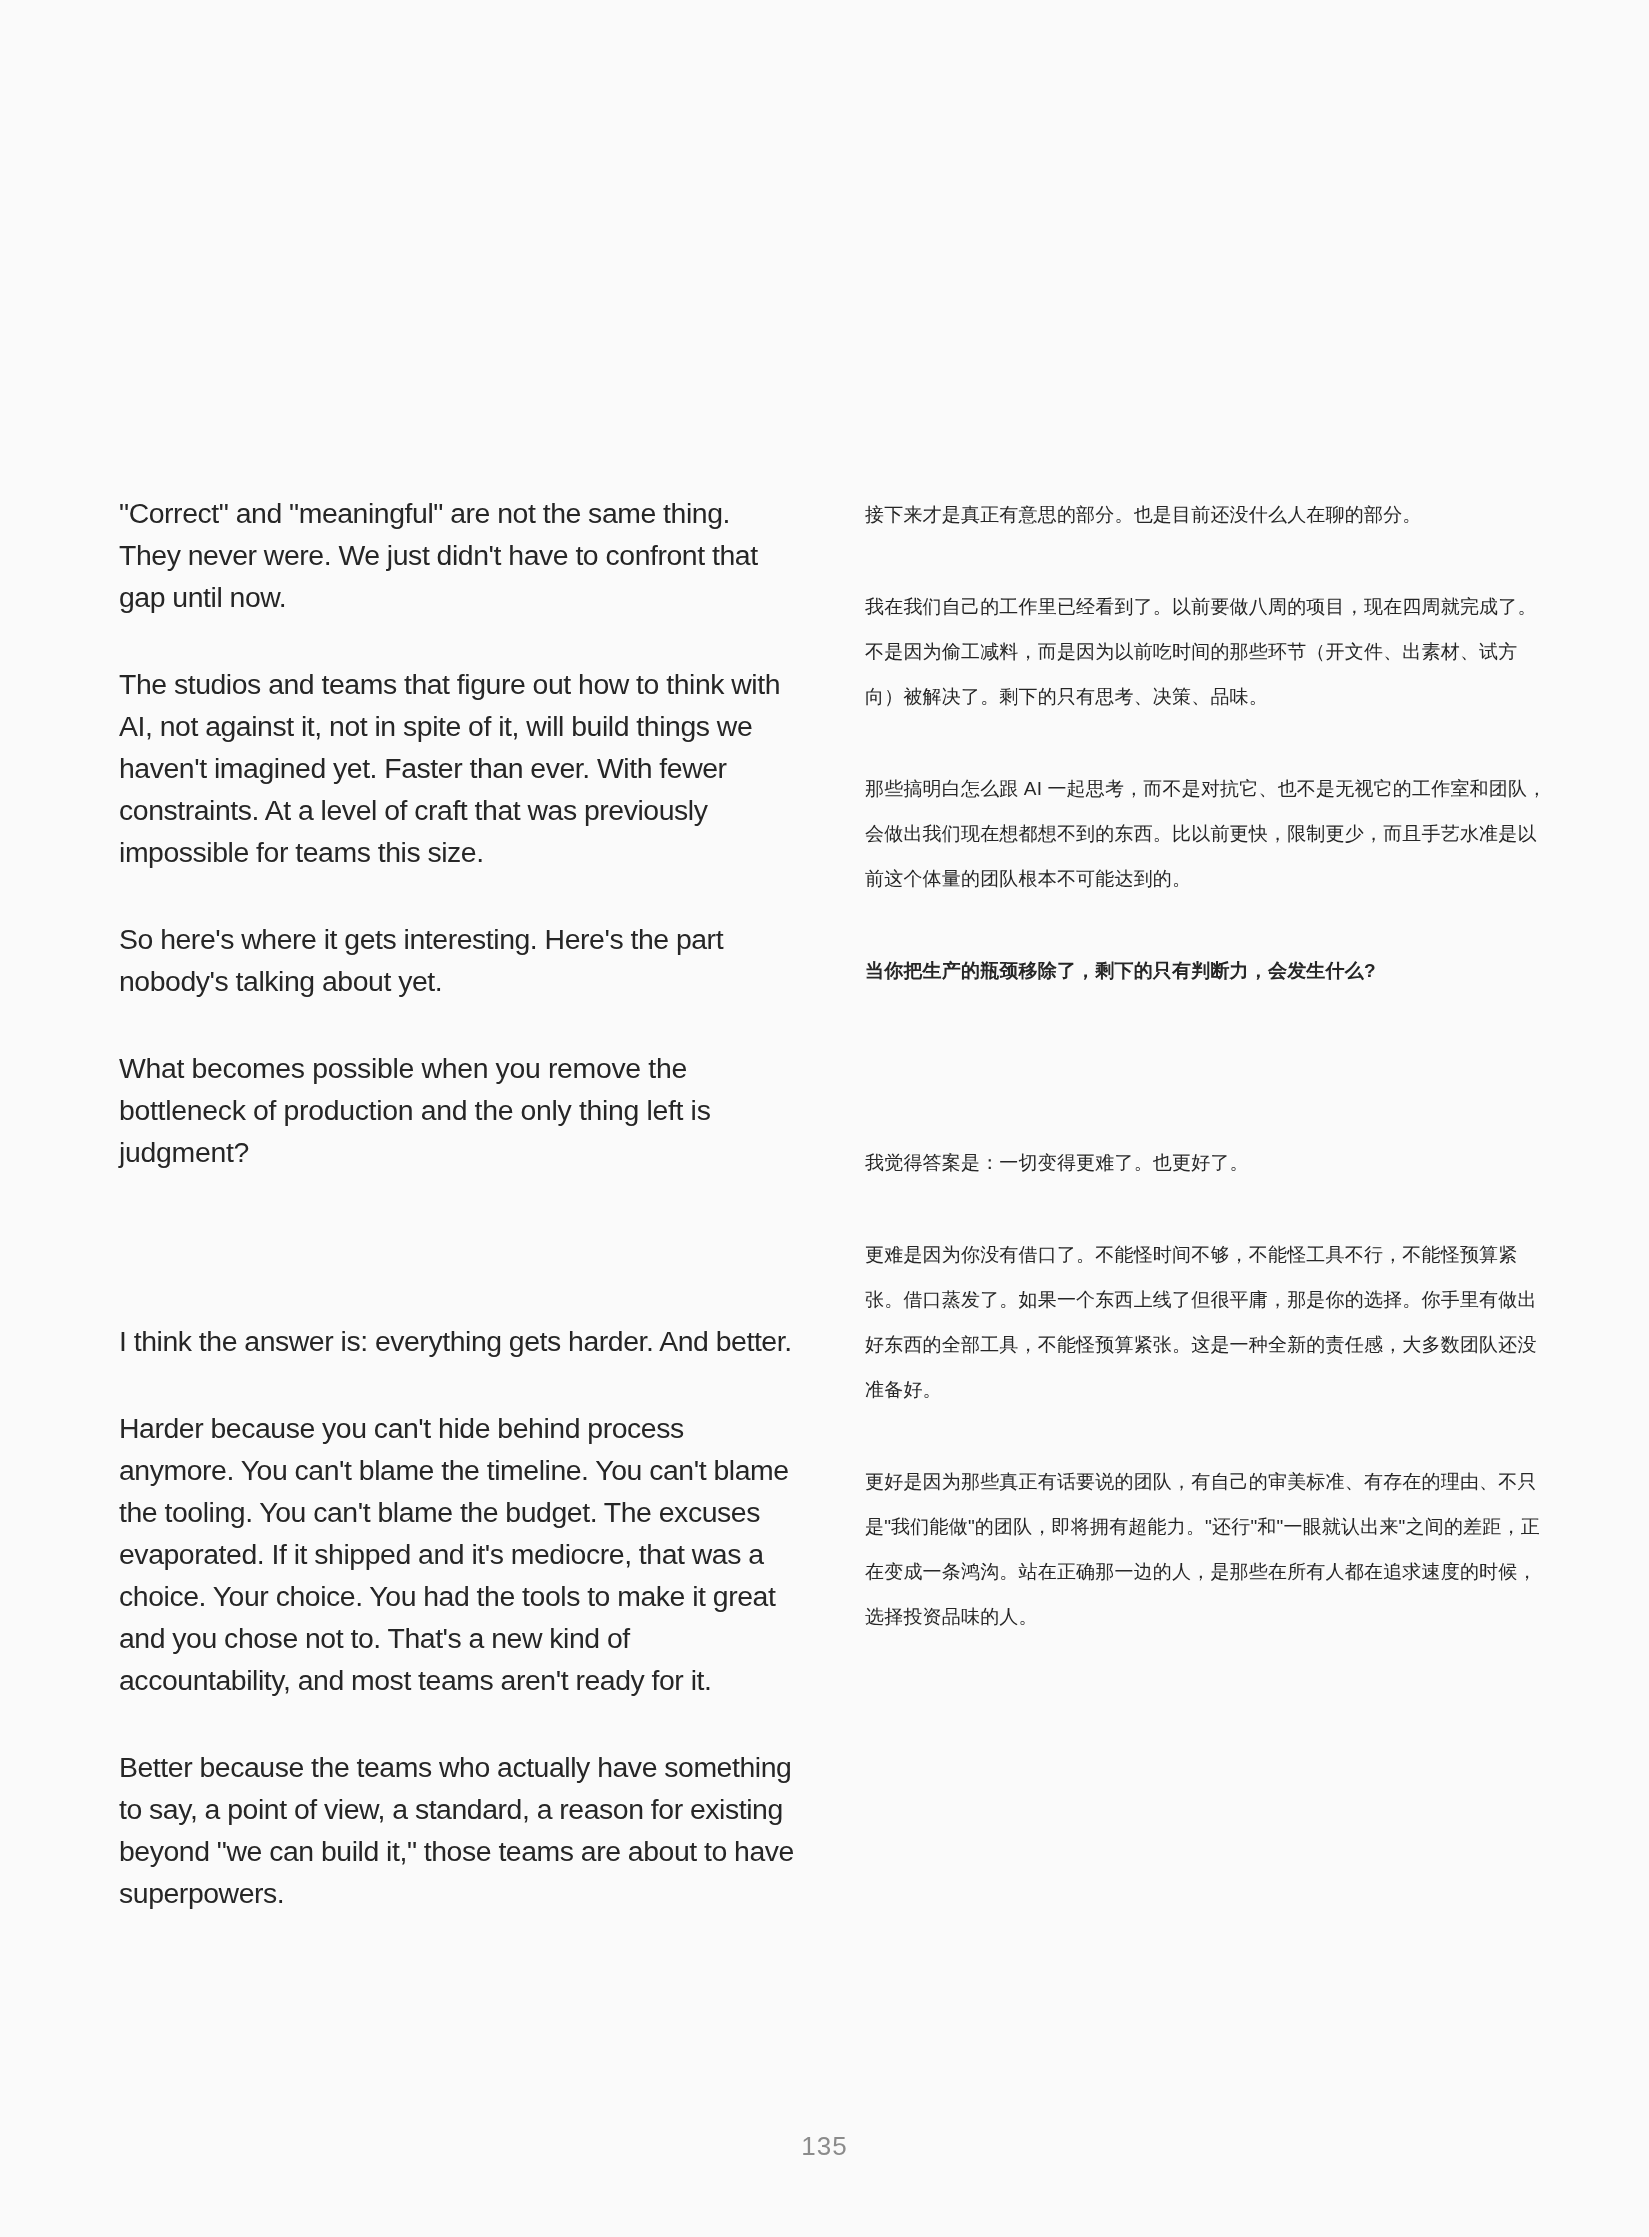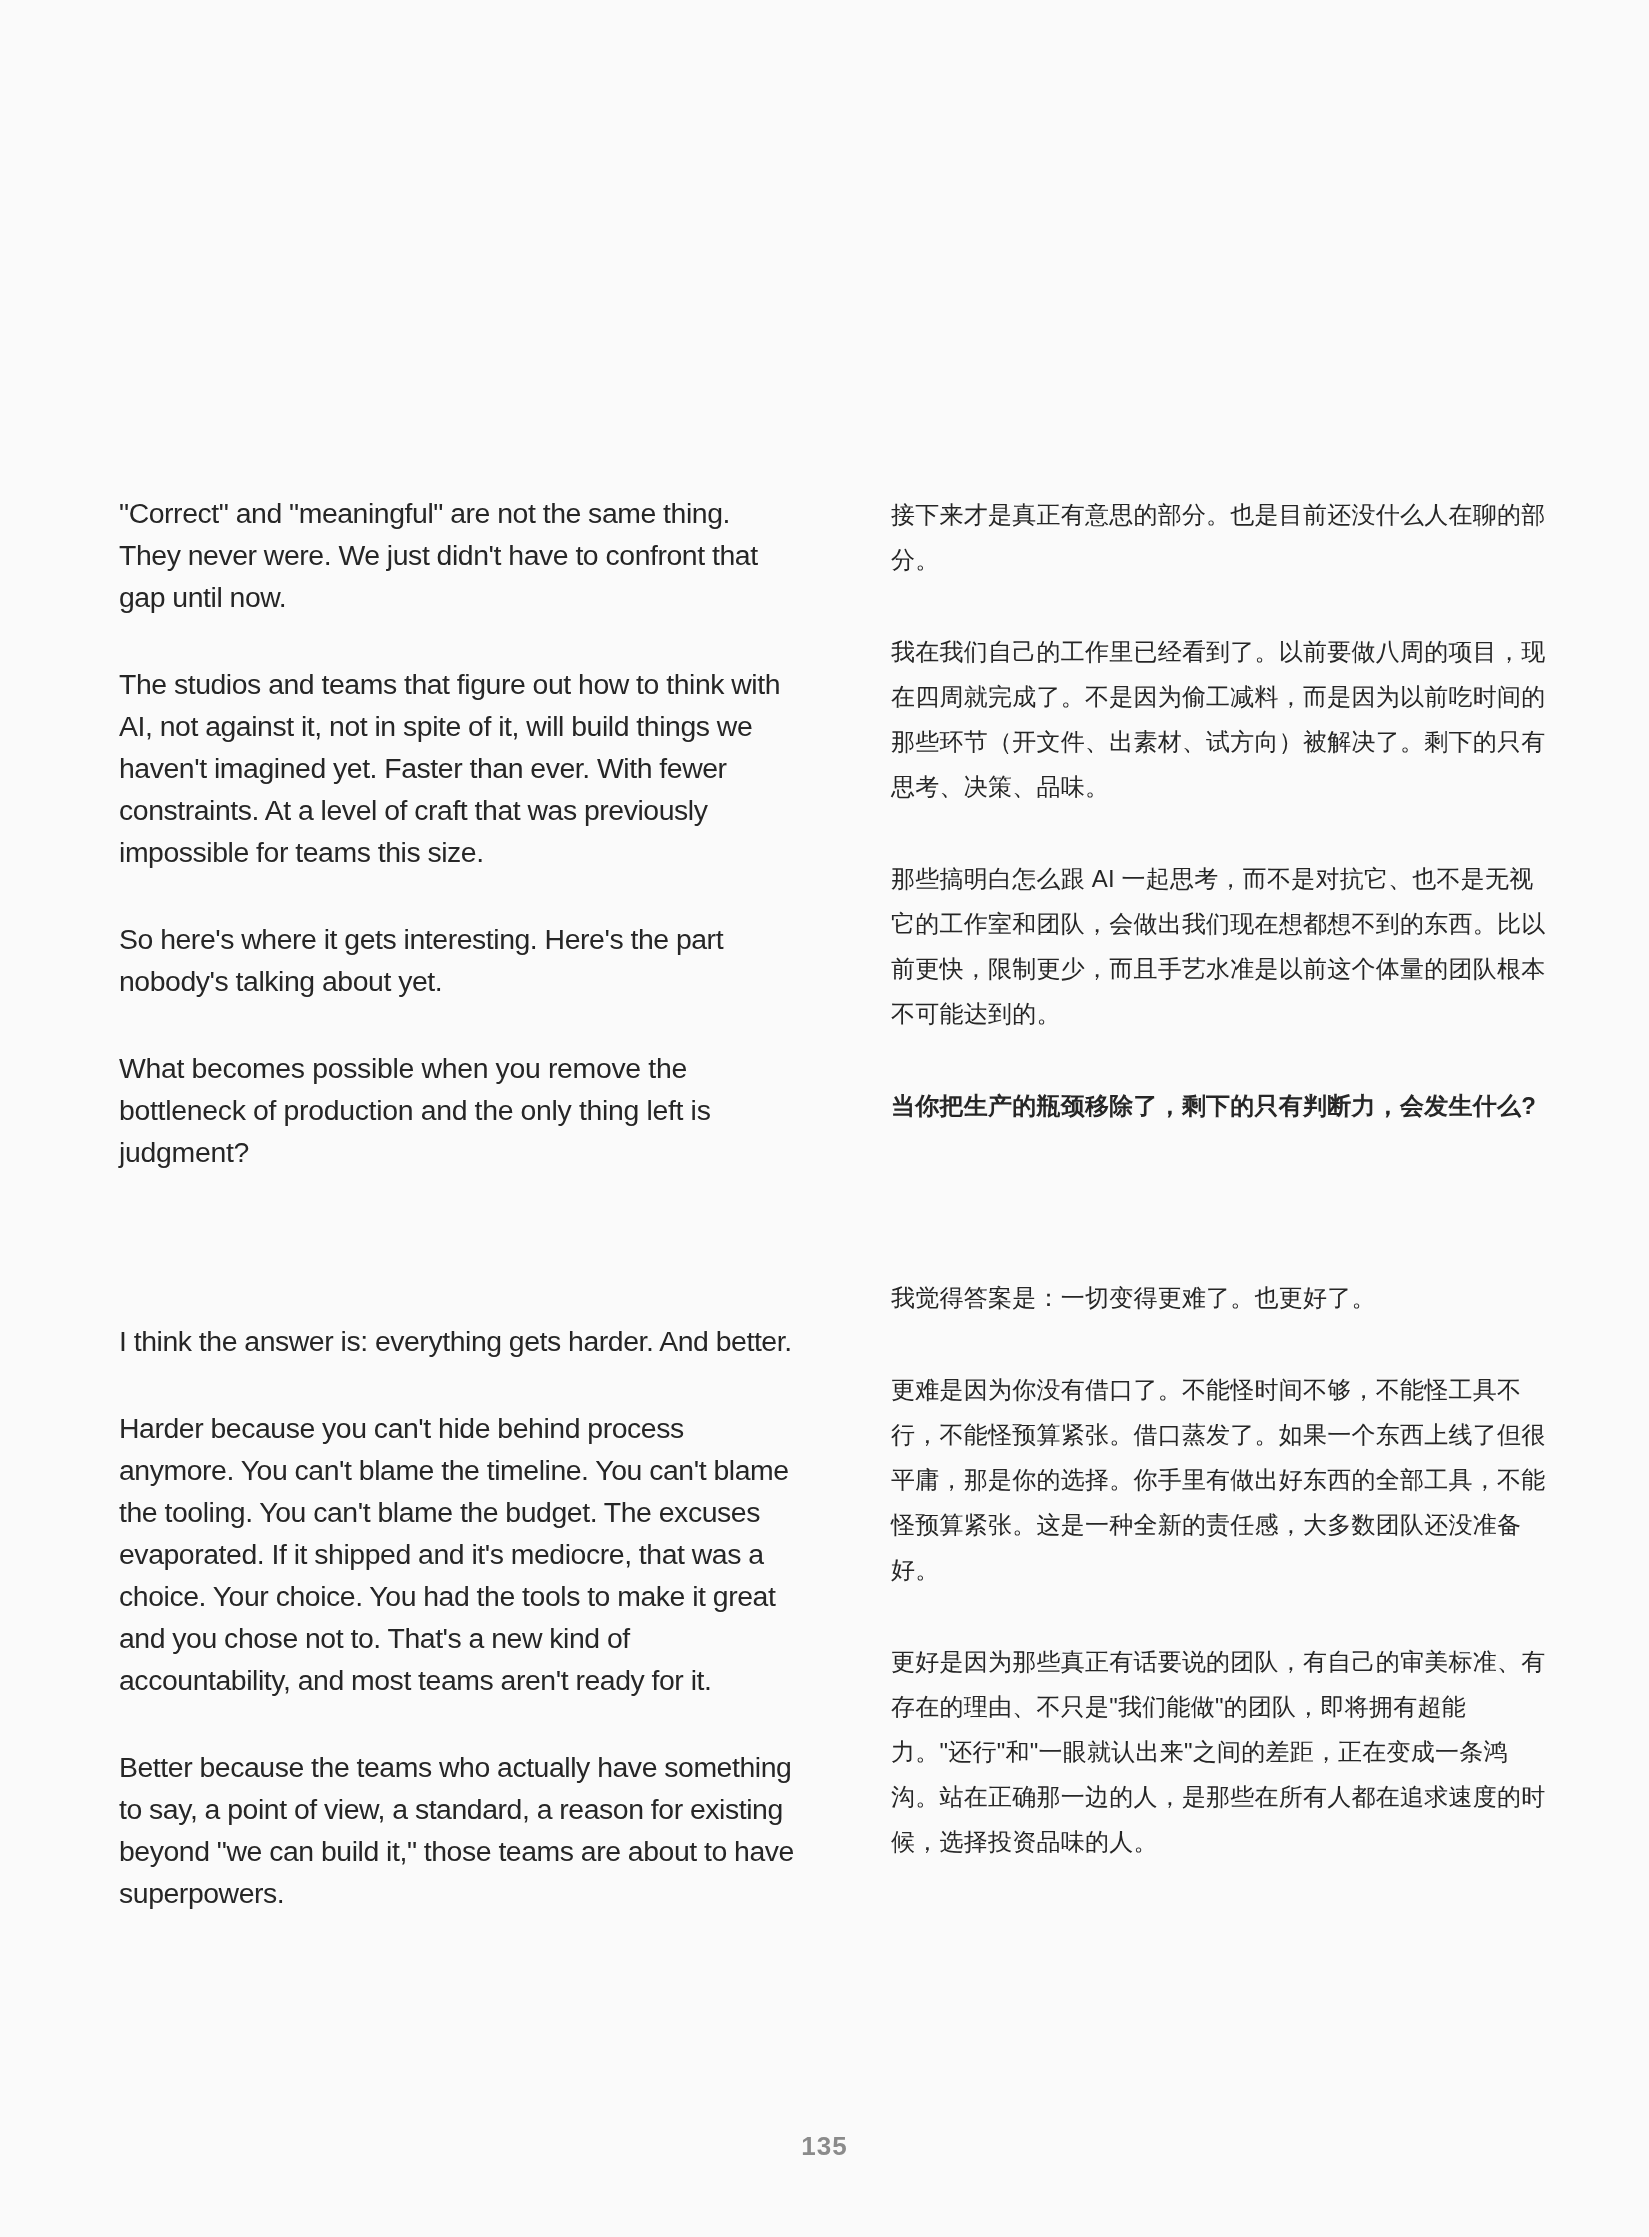--- a/index.html
+++ b/index.html
@@ -55,42 +55,41 @@
     margin-bottom: 0;
   }
 
   p.para.bold {
     font-weight: 400;
     letter-spacing: -0.01em;
   }
 
   
   .col-zh p.para {
-    font-size: 24px;
+    font-size: 19px;
     line-height: 45px;
     letter-spacing: 0.01em;
     margin-bottom: 47px;
-    margin-left: 26px;
   }
 
   .col-zh p.para.bold {
     font-weight: 700;
   }
 
   
   .page-number {
     position: absolute;
     left: 0;
     right: 0;
     top: 2131px;
     text-align: center;
     color: #8b8b8b;
     font-size: 26px;
     letter-spacing: 0.04em;
-    font-weight: 700;
+    font-weight: 400;
   }
 </style>
 </head>
 <body>
 
 <div class="page">
 
   <div class="content">
 
     <div class="column col-en">

